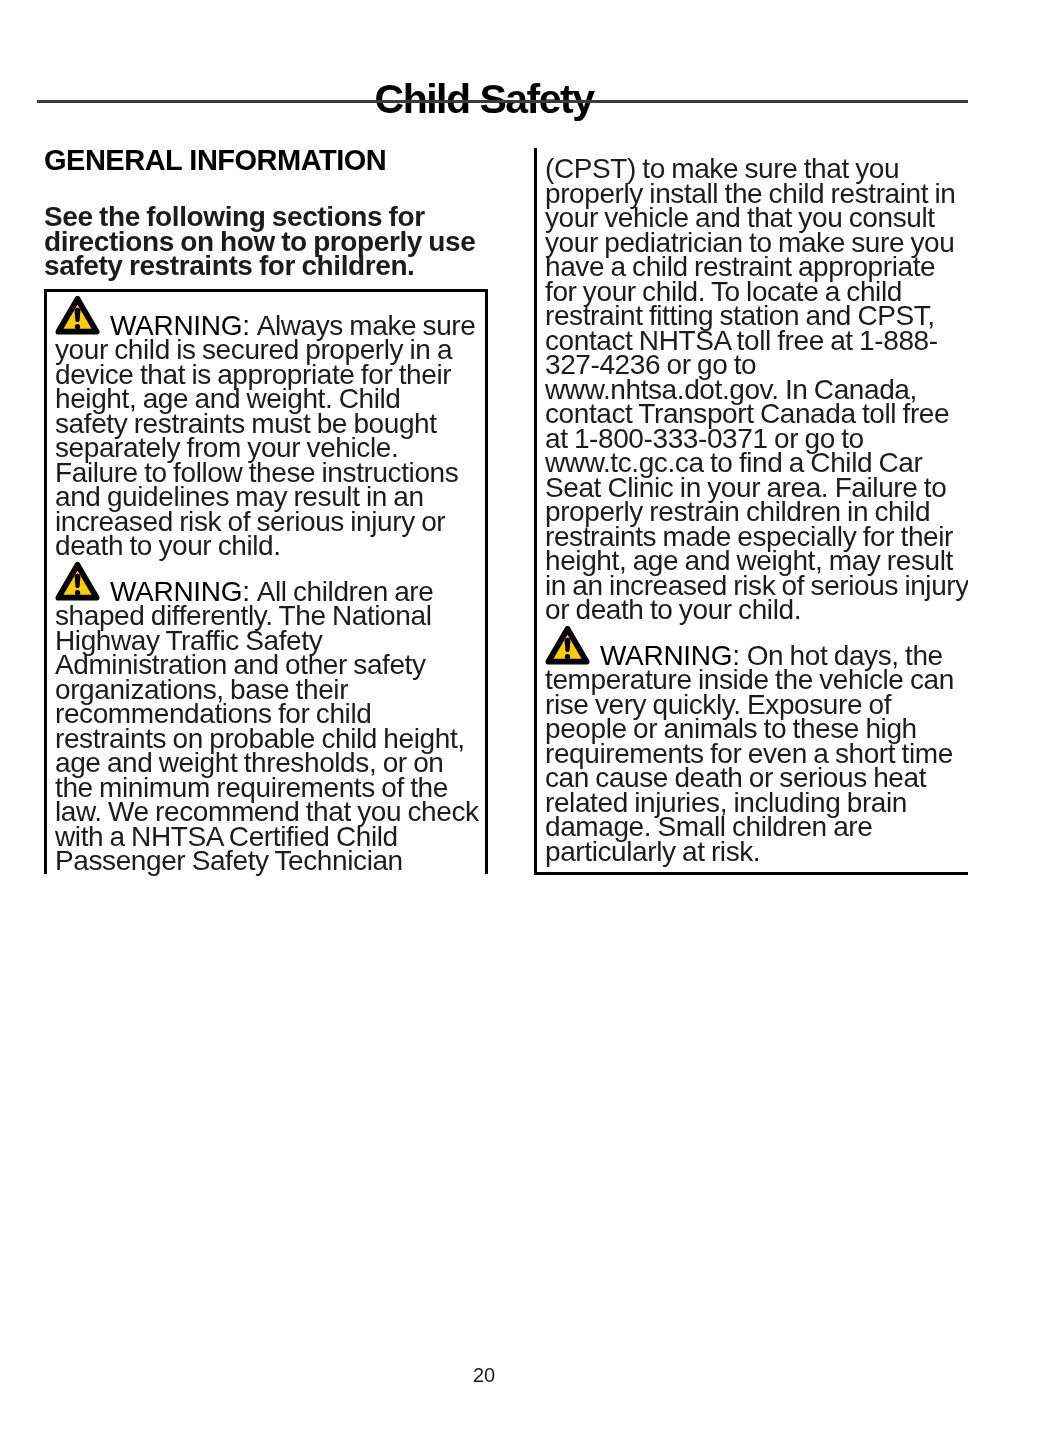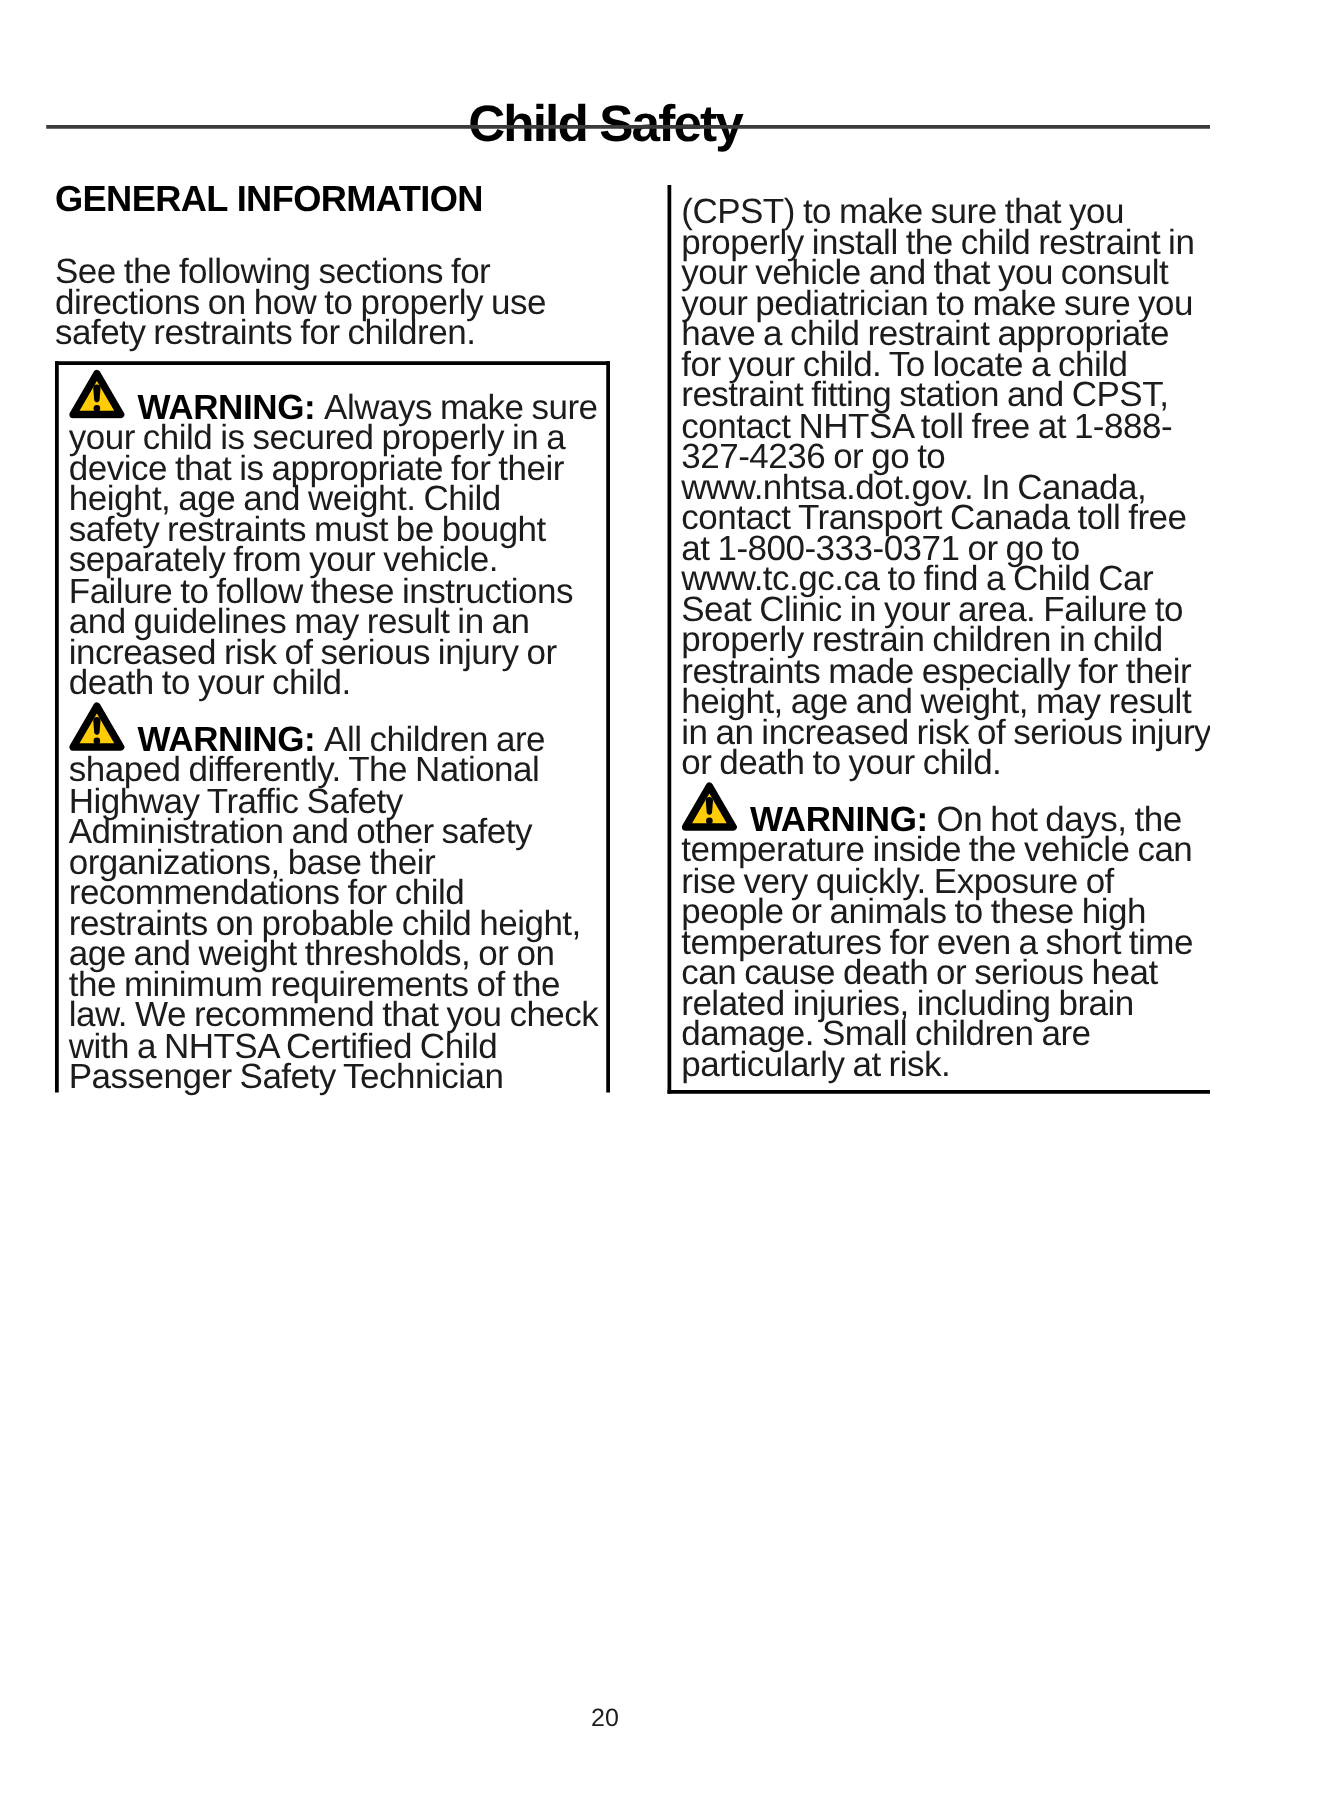--- a/index.html
+++ b/index.html
@@ -45,21 +45,21 @@
     letter-spacing: -0.5px;
     color: #000000;
   }
   .body-text {
     font-size: 28px;
     line-height: 24.5px;
     letter-spacing: -0.4px;
     word-spacing: -1px;
     color: #1c1c1c;
   }
-  .intro { margin: 28px 0 0 0; }
+  .intro { margin: 28px 0 0 0; font-weight: bold; }
   .wbox {
     border: 3px solid #000000;
     margin-top: 10px;
     padding: 3px 6px 0 8px;
     border-bottom: none;
     min-height: 502px;
     box-sizing: border-box;
   }
   .wbox-right {
     position: absolute;
@@ -76,21 +76,21 @@
   p.warn + p.warn { margin-top: 2px; }
   .wbox-right p.warn { margin-top: 2px; }
   .wicon {
     display: inline-block;
     width: 45px;
     height: 40px;
     margin-right: 10px;
   }
   .wicon svg { display: block; width: 45px; height: 40px; }
   .wlabel {
-    font-weight: bold;
+    font-weight: normal;
     color: #000000;
     margin-right: 7px;
     letter-spacing: -0.3px;
   }
   .pageno {
     position: absolute;
     top: 1364px;
     left: 0;
     width: 100%;
     text-align: center;
@@ -134,19 +134,19 @@
 
   <div class="wbox-right body-text">
     <p class="cont">(CPST) to make sure that you properly install the child restraint in your vehicle and that you consult your pediatrician to make sure you have a child restraint appropriate for your child. To locate a child restraint fitting station and CPST, contact NHTSA toll free at 1-888-327-4236 or go to www.nhtsa.dot.gov. In Canada, contact Transport Canada toll free at 1-800-333-0371 or go to www.tc.gc.ca to find a Child Car Seat Clinic in your area. Failure to properly restrain children in child restraints made especially for their height, age and weight, may result in an increased risk of serious injury or death to your child.</p>
     <p class="warn">
       <span class="wicon">
         <svg viewBox="0 0 46 40" xmlns="http://www.w3.org/2000/svg" aria-hidden="true">
           <path d="M23 3.5 L42.5 37 H3.5 Z" stroke="#000000" stroke-width="6" stroke-linejoin="round" fill="#FFCC05"></path>
           <path d="M23 12.5 c-1.9 0 -3.1 1.3 -2.95 3.2 l0.75 9.3 c0.1 1.2 1 2.1 2.2 2.1 s2.1 -0.9 2.2 -2.1 l0.75 -9.3 c0.15 -1.9 -1.05 -3.2 -2.95 -3.2 Z" fill="#000000"></path>
           <circle cx="23" cy="32" r="2.7" fill="#000000"></circle>
         </svg>
-      </span><b class="wlabel">WARNING:</b><span>On hot days, the temperature inside the vehicle can rise very quickly. Exposure of people or animals to these high temperatures for even a short time can cause death or serious heat related injuries, including brain damage. Small children are particularly at risk.</span>
+      </span><b class="wlabel">WARNING:</b><span>On hot days, the temperature inside the vehicle can rise very quickly. Exposure of people or animals to these high requirements for even a short time can cause death or serious heat related injuries, including brain damage. Small children are particularly at risk.</span>
     </p>
   </div>
 
   <div class="pageno">20</div>
 
 </div>
 
 </body></html>

